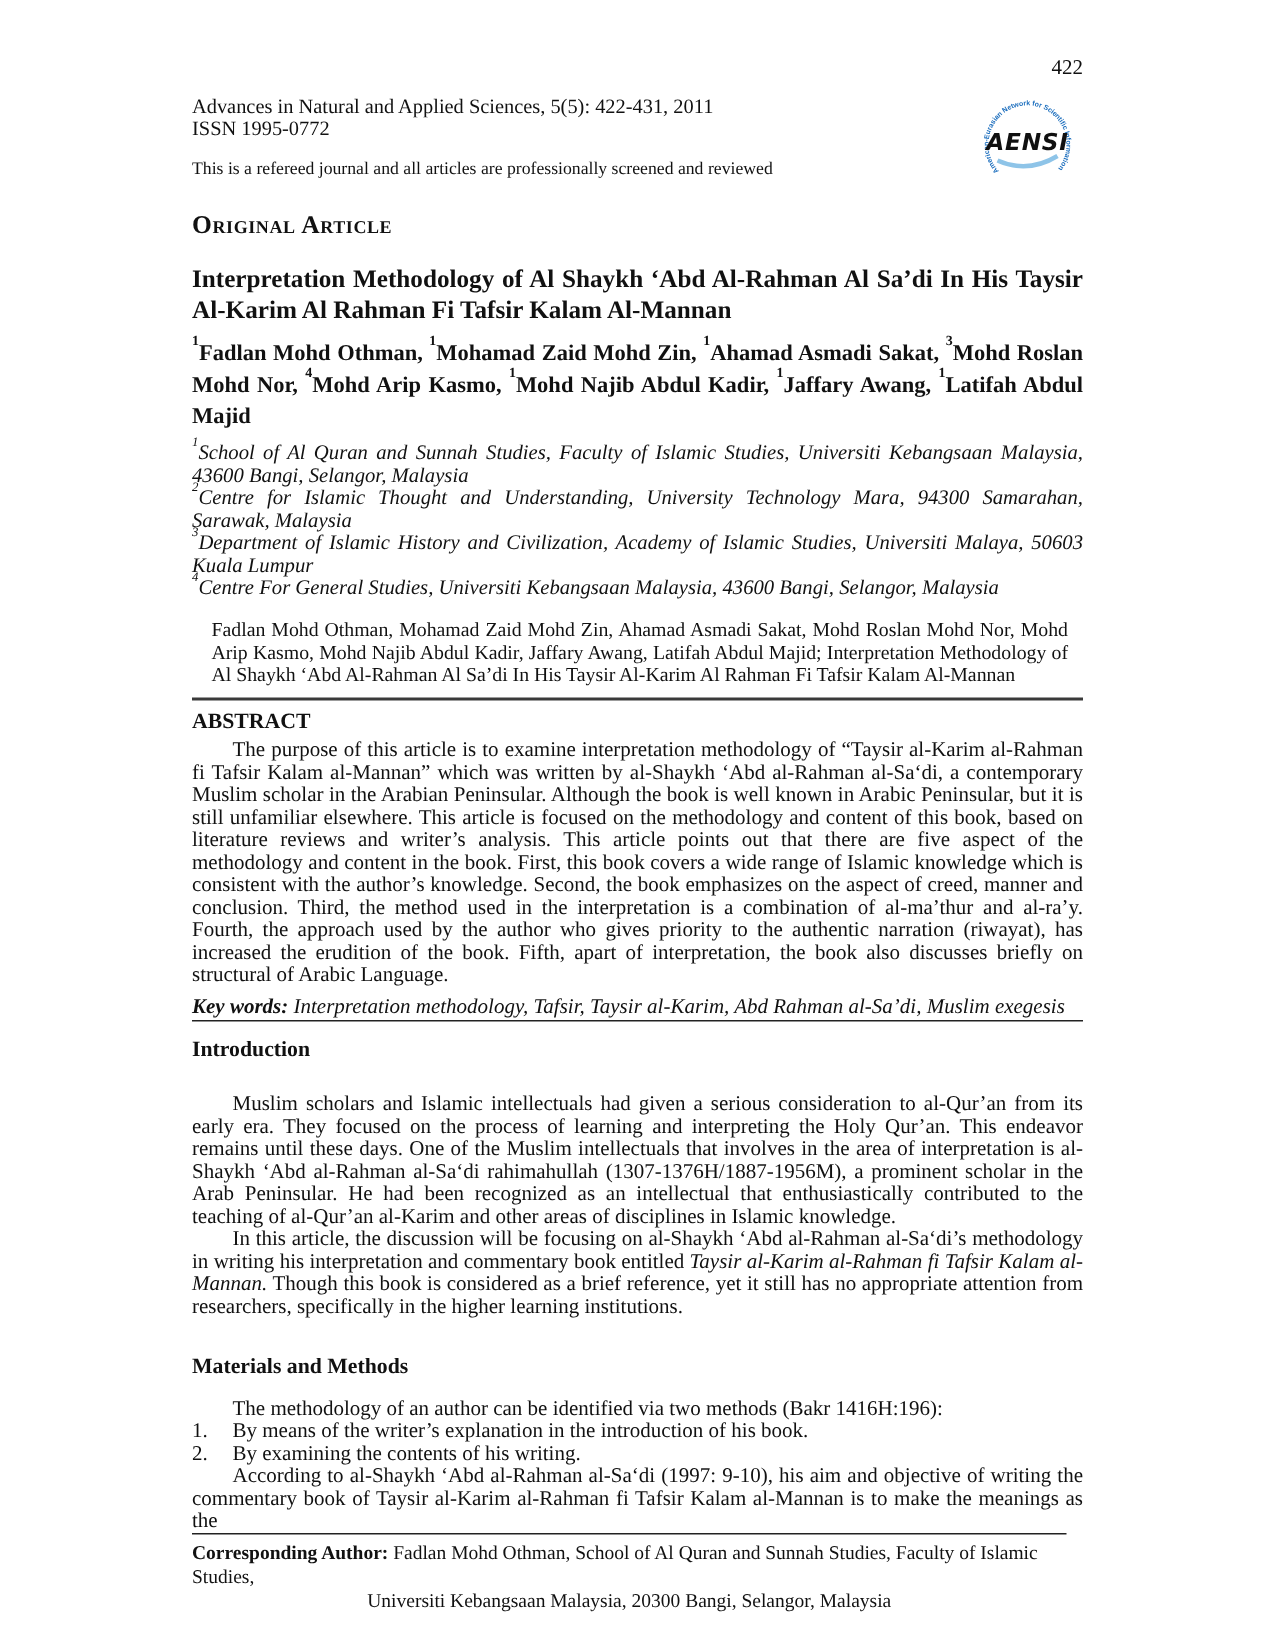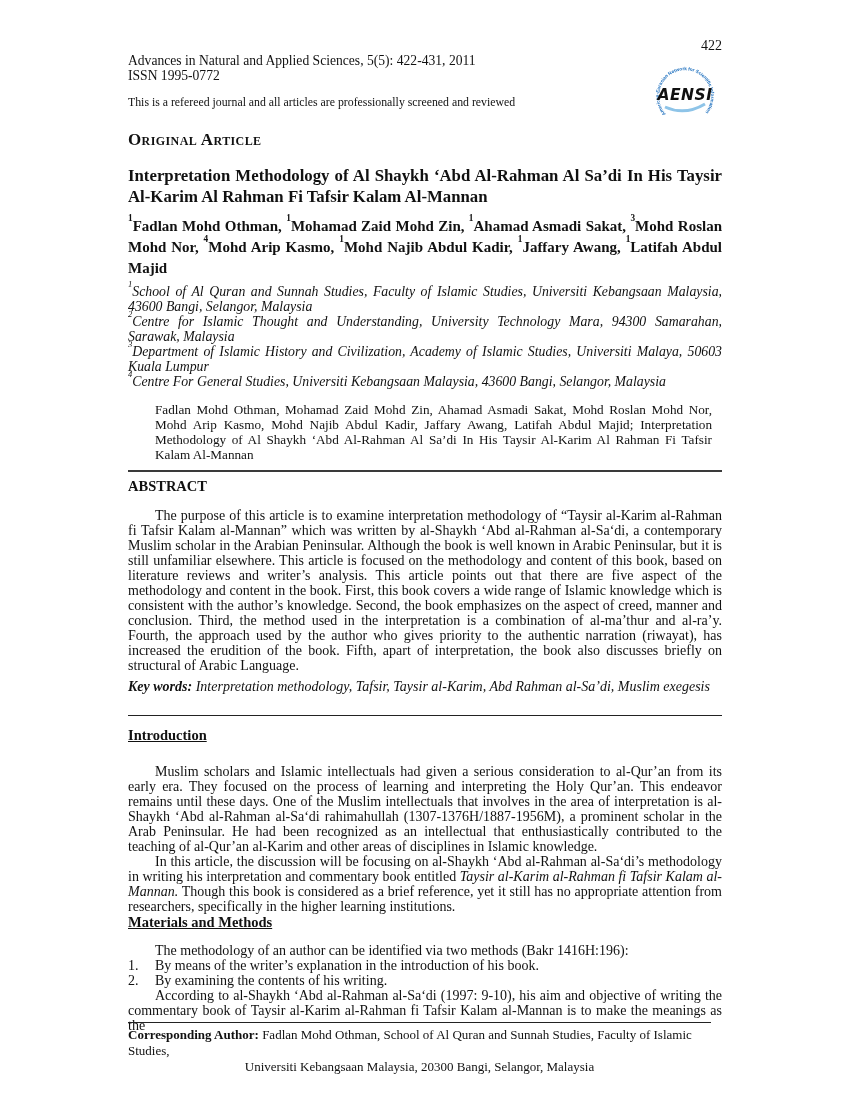--- a/index.html
+++ b/index.html
@@ -5,39 +5,39 @@
   html,body{margin:0;padding:0;}
   body{
     width:850px;height:1100px;position:relative;background:#ffffff;
     font-family:"Liberation Serif", serif;color:#111;overflow:hidden;
   }
   .content{position:absolute;left:128px;right:128px;top:0;}
   p,div,h1,h2{margin:0;padding:0;}
   sup{font-size:0.62em;position:relative;top:-0.45em;line-height:0;}
 
   .pageno{margin-top:38px;text-align:right;font-size:14px;}
-  .journal-line{font-size:13.6px;line-height:14.5px;font-family:Liberation Serif, serif;}
+  .journal-line{margin-top:10px;font-size:13.6px;line-height:14.5px;font-family:Liberation Serif, serif;}
   .issn-line{font-size:13.6px;line-height:14.5px;}
   .refereed{margin-top:12px;font-size:11.8px;}
   .article-type{margin-top:20px;font-size:17px;font-weight:bold;font-variant:small-caps;letter-spacing:0.4px;}
   .title{margin-top:15px;font-size:16.8px;font-weight:bold;line-height:21px;text-align:justify;}
   .authors{margin-top:9px;font-size:15px;font-weight:bold;line-height:21px;text-align:justify;}
   .affils{margin-top:5px;font-style:italic;font-size:13.8px;line-height:15px;text-align:justify;}
-  .citation{margin-top:13px;margin-left:27px;margin-right:10px;font-size:13.2px;line-height:15px;text-align:justify;}
+  .citation{margin-top:13px;margin-left:13px;margin-right:10px;font-size:13.2px;line-height:15px;text-align:justify;}
   .rule-thick{margin-top:8px;border-top:2.5px solid #3a3a3a;height:0;}
   .abstract-head{margin-top:6px;font-size:14.5px;font-weight:bold;}
-  .abstract-body{margin-top:13px;font-size:14px;line-height:15px;text-align:justify;text-indent:27px;}
-  .keywords{margin-top:6px;font-size:14px;line-height:15px;padding-bottom:21px;border-bottom:1.5px solid #222;}
+  .abstract-body{margin-top:3px;font-size:14px;line-height:15px;text-align:justify;text-indent:27px;}
+  .keywords{margin-top:6px;font-size:14px;line-height:15px;padding-bottom:1px;border-bottom:1.5px solid #222;}
   .kw-label{font-weight:bold;font-style:italic;}
   .kw-text{font-style:italic;}
-  .section-head{font-size:14.5px;font-weight:bold;text-decoration:underline;}
+  .section-head{font-size:14.5px;font-weight:bold;}
   .head-intro{margin-top:11px;}
   .para{font-size:14px;line-height:15px;text-align:justify;text-indent:27px;}
   .p-first{margin-top:20px;}
-  .head-methods{}
+  .head-methods{margin-top:24px;}
   .m-intro{margin-top:12px;}
   .mrow{display:flex;font-size:14px;line-height:15px;}
   .mnum{width:27px;flex:0 0 27px;}
   .mtext{flex:1;}
   .footer{position:absolute;left:128px;right:139px;top:1022px;border-top:1.5px solid #222;padding-top:4px;font-size:13px;line-height:16px;}
   .footer .line2{text-align:center;}
   .fa-label{font-weight:bold;}
   .logo{position:absolute;top:50px;right:126px;width:78px;height:72px;}
 </style>
 </head>

